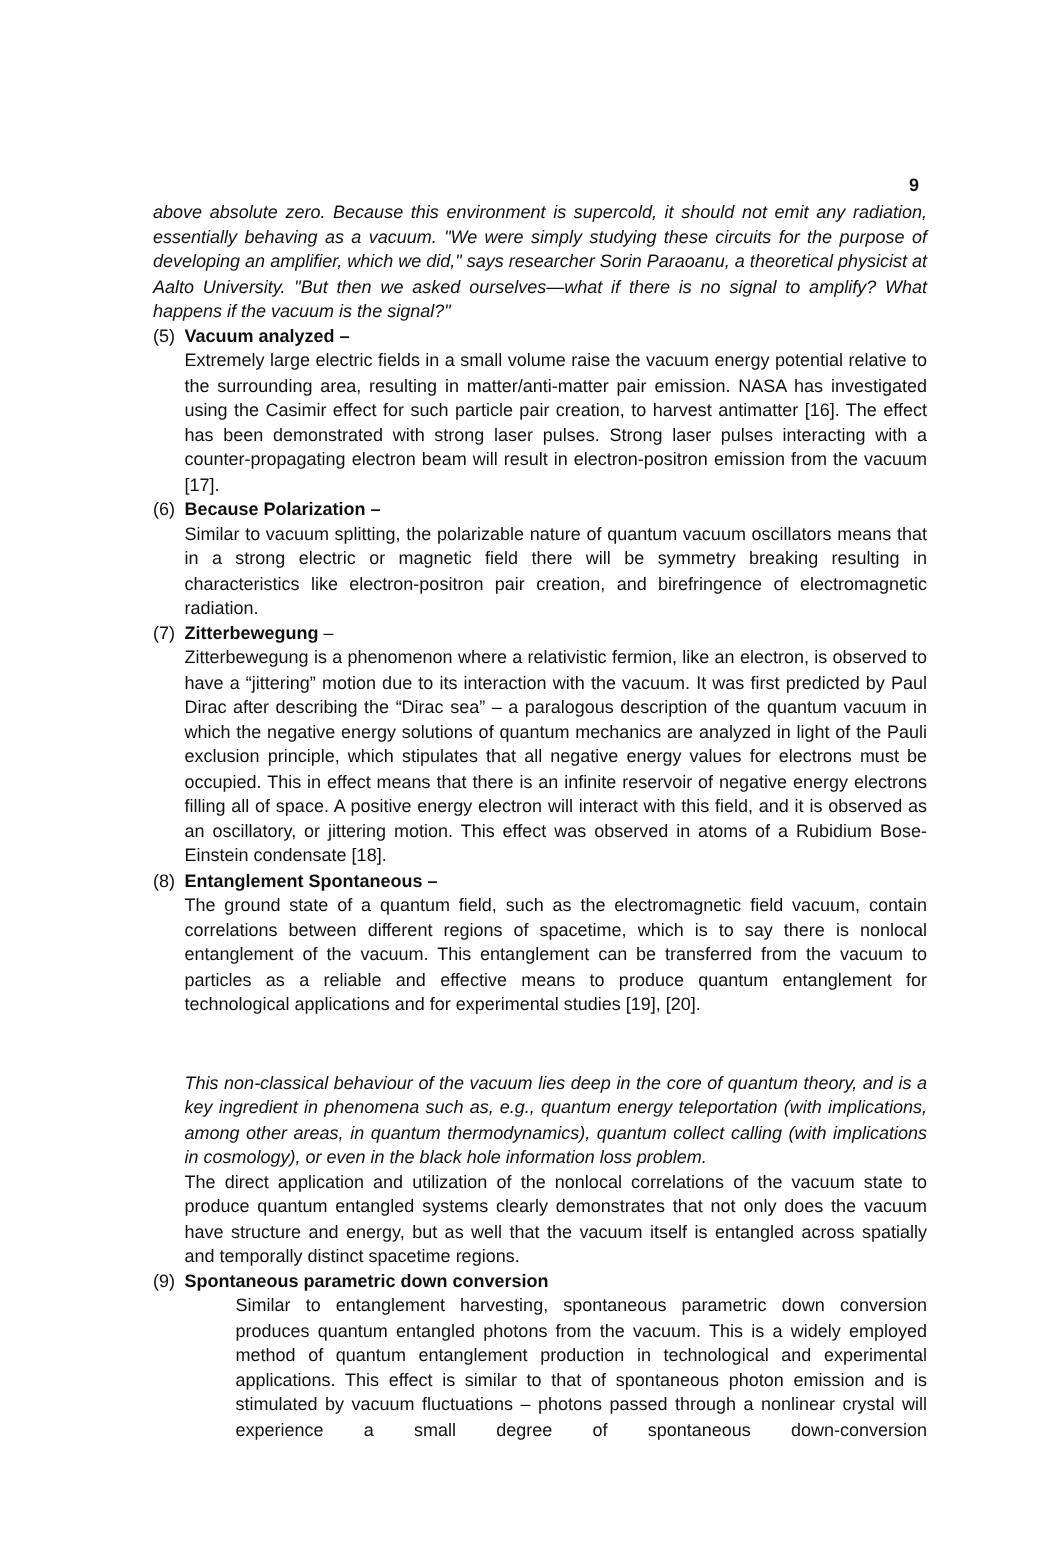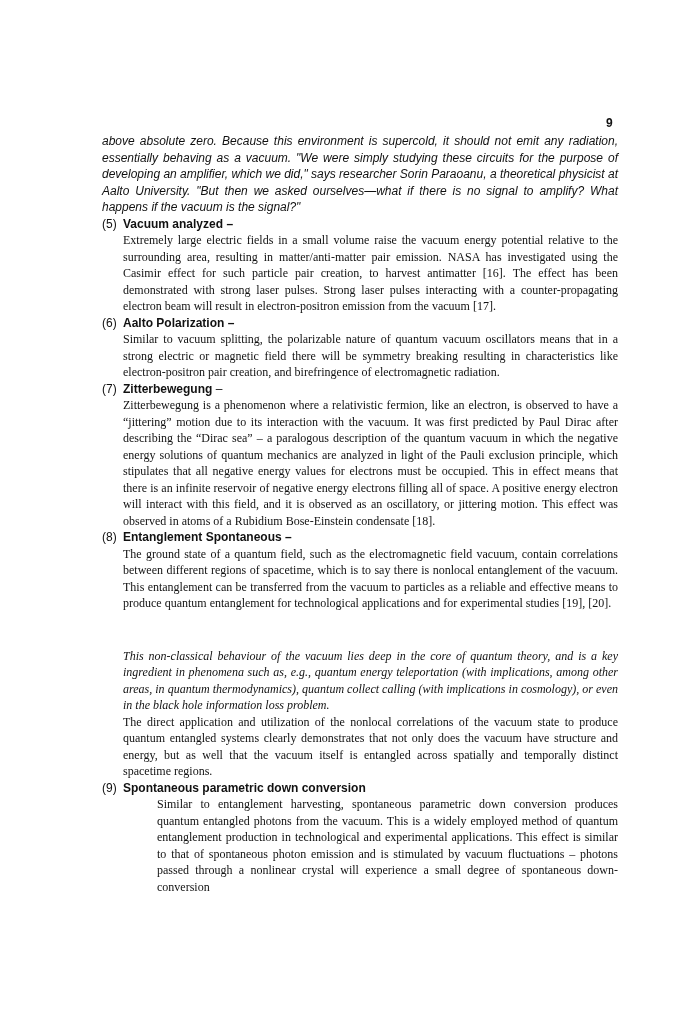--- a/index.html
+++ b/index.html
@@ -6,21 +6,21 @@
   body { width: 700px; height: 1028px; position: relative; overflow: hidden;
          font-family: "Liberation Sans", "DejaVu Sans", sans-serif; color: #111; }
   .page-number { position: absolute; top: 116px; left: 606px; font-size: 12px; font-weight: bold; }
   .content { position: absolute; top: 133px; left: 102px; width: 516px;
              font-size: 12px; line-height: 16.5px; }
   .quote { margin-left: 63px; font-style: italic; text-align: justify; text-align-last: left; }
   .item { position: relative; }
   .item-head { display: flex; }
   .item-num { width: 21px; flex: none; }
   .item-title { font-weight: bold; }
-  .item-body { margin-left: 21px; font-family: Liberation Serif, serif; }
+  .item-body { margin-left: 21px; }
   .para { text-align: justify; text-align-last: left; margin: 0; }
   .para.italic { font-style: italic; margin-top: 36px; }
   .para.justify-full { text-align-last: justify; margin-left: 34px; }
 </style>
 </head>
 <body>
 
 <div class="page-number">9</div>
 
 <div class="content">
@@ -32,21 +32,21 @@
       <span class="item-title">Vacuum analyzed –</span>
     </div>
     <div class="item-body">
       <p class="para">Extremely large electric fields in a small volume raise the vacuum energy potential relative to the surrounding area, resulting in matter/anti-matter pair emission. NASA has investigated using the Casimir effect for such particle pair creation, to harvest antimatter [16]. The effect has been demonstrated with strong laser pulses. Strong laser pulses interacting with a counter-propagating electron beam will result in electron-positron emission from the vacuum [17].</p>
     </div>
   </div>
 
   <div class="item">
     <div class="item-head">
       <span class="item-num">(6)</span>
-      <span class="item-title">Aalto Polarization –</span>
+      <span class="item-title">Because Polarization –</span>
     </div>
     <div class="item-body">
       <p class="para">Similar to vacuum splitting, the polarizable nature of quantum vacuum oscillators means that in a strong electric or magnetic field there will be symmetry breaking resulting in characteristics like electron-positron pair creation, and birefringence of electromagnetic radiation.</p>
     </div>
   </div>
 
   <div class="item">
     <div class="item-head">
       <span class="item-num">(7)</span>
       <span><span class="item-title">Zitterbewegung</span><span> –</span></span>

